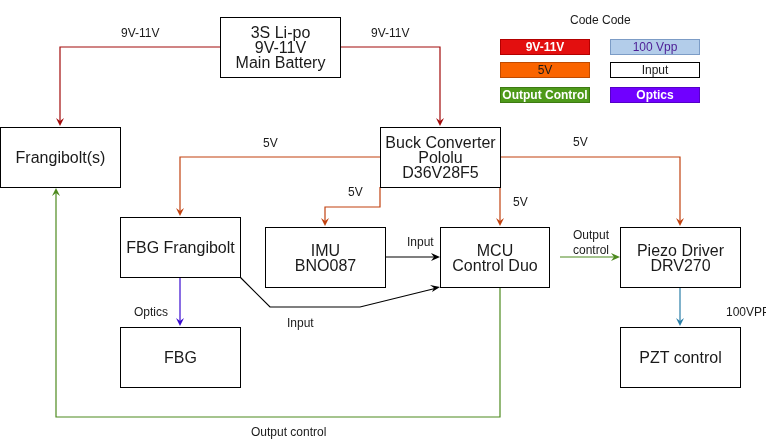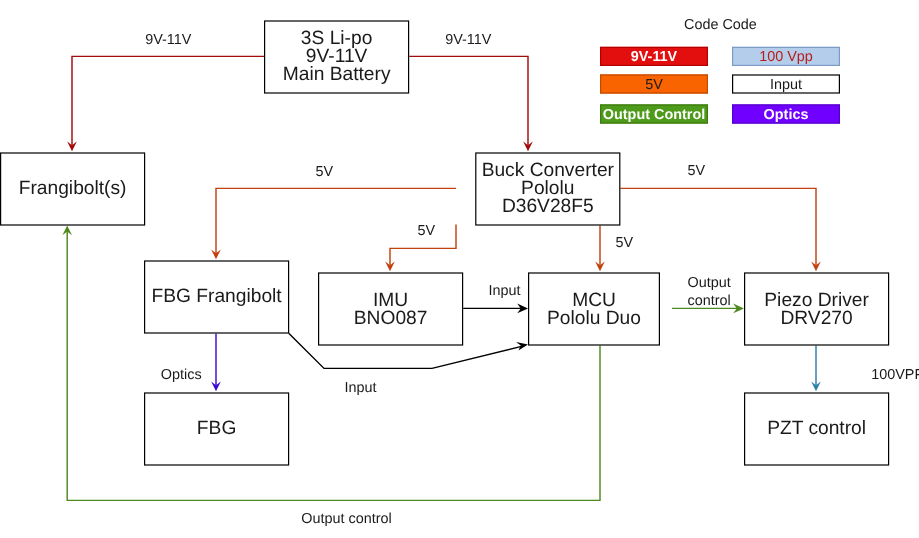--- a/index.html
+++ b/index.html
@@ -62,34 +62,34 @@
 </svg>
 
 <div class="box" style="left:220px;top:17px;width:121px;height:61px;">
   <span>3S Li-po</span>
   <span>9V-11V</span>
   <span>Main Battery</span>
 </div>
 <div class="box" style="left:0px;top:127px;width:121px;height:61px;">
   <span>Frangibolt(s)</span>
 </div>
-<div class="box" style="left:380px;top:127px;width:121px;height:61px;margin-left:16px;">
+<div class="box" style="left:380px;top:127px;width:121px;height:61px;">
   <span>Buck Converter</span>
   <span>Pololu D36V28F5</span>
 </div>
 <div class="box" style="left:120px;top:217px;width:121px;height:61px;">
   <span>FBG Frangibolt</span>
 </div>
 <div class="box" style="left:265px;top:227px;width:121px;height:61px;">
   <span>IMU</span>
   <span>BNO087</span>
 </div>
 <div class="box" style="left:440px;top:227px;width:110px;height:61px;">
   <span>MCU</span>
-  <span>Pololu Duo</span>
+  <span>Control Duo</span>
 </div>
 <div class="box" style="left:620px;top:227px;width:121px;height:61px;">
   <span>Piezo Driver</span>
   <span>DRV270</span>
 </div>
 <div class="box" style="left:120px;top:327px;width:121px;height:61px;">
   <span>FBG</span>
 </div>
 <div class="box" style="left:620px;top:327px;width:121px;height:61px;">
   <span>PZT control</span>
@@ -105,18 +105,18 @@
 <span class="lbl" style="left:287px;top:316px;">Input</span>
 <span class="lbl" style="left:134px;top:305px;">Optics</span>
 <span class="lbl" style="left:573px;top:228px;">Output</span>
 <span class="lbl" style="left:573px;top:243px;">control</span>
 <span class="lbl" style="left:687px;top:305px;margin-left:39px;">100VPP</span>
 <span class="lbl" style="left:251px;top:425px;">Output control</span>
 
 <div>
   <span class="legend-title" style="left:570px;top:13px;">Code Code</span>
   <div class="sw" id="sw0" style="left: 500px; top: 39px; background: rgb(227, 15, 15); border-color: rgb(179, 0, 0); color: rgb(255, 255, 255); font-weight: bold;">9V-11V</div>
-  <div class="sw" id="sw1" style="left: 610px; top: 39px; background: rgb(179, 205, 234); border-color: rgb(124, 156, 198); color: #b91c1c;">100 Vpp</div>
+  <div class="sw" id="sw1" style="left: 610px; top: 39px; background: rgb(179, 205, 234); border-color: rgb(124, 156, 198); color: #4c1d95;">100 Vpp</div>
   <div class="sw" id="sw2" style="left: 500px; top: 62px; background: rgb(250, 100, 0); border-color: rgb(192, 74, 0); color: rgb(26, 26, 26);">5V</div>
   <div class="sw" id="sw3" style="left: 610px; top: 62px; background: rgb(255, 255, 255); border-color: rgb(0, 0, 0); color: rgb(26, 26, 26);">Input</div>
   <div class="sw" id="sw4" style="left: 500px; top: 87px; background: rgb(78, 154, 26); border-color: rgb(61, 122, 18); color: rgb(255, 255, 255); font-weight: bold;">Output Control</div>
   <div class="sw" id="sw5" style="left: 610px; top: 87px; background: rgb(112, 0, 255); border-color: rgb(85, 0, 200); color: rgb(255, 255, 255); font-weight: bold;">Optics</div>
 </div>
 
 </body></html>

